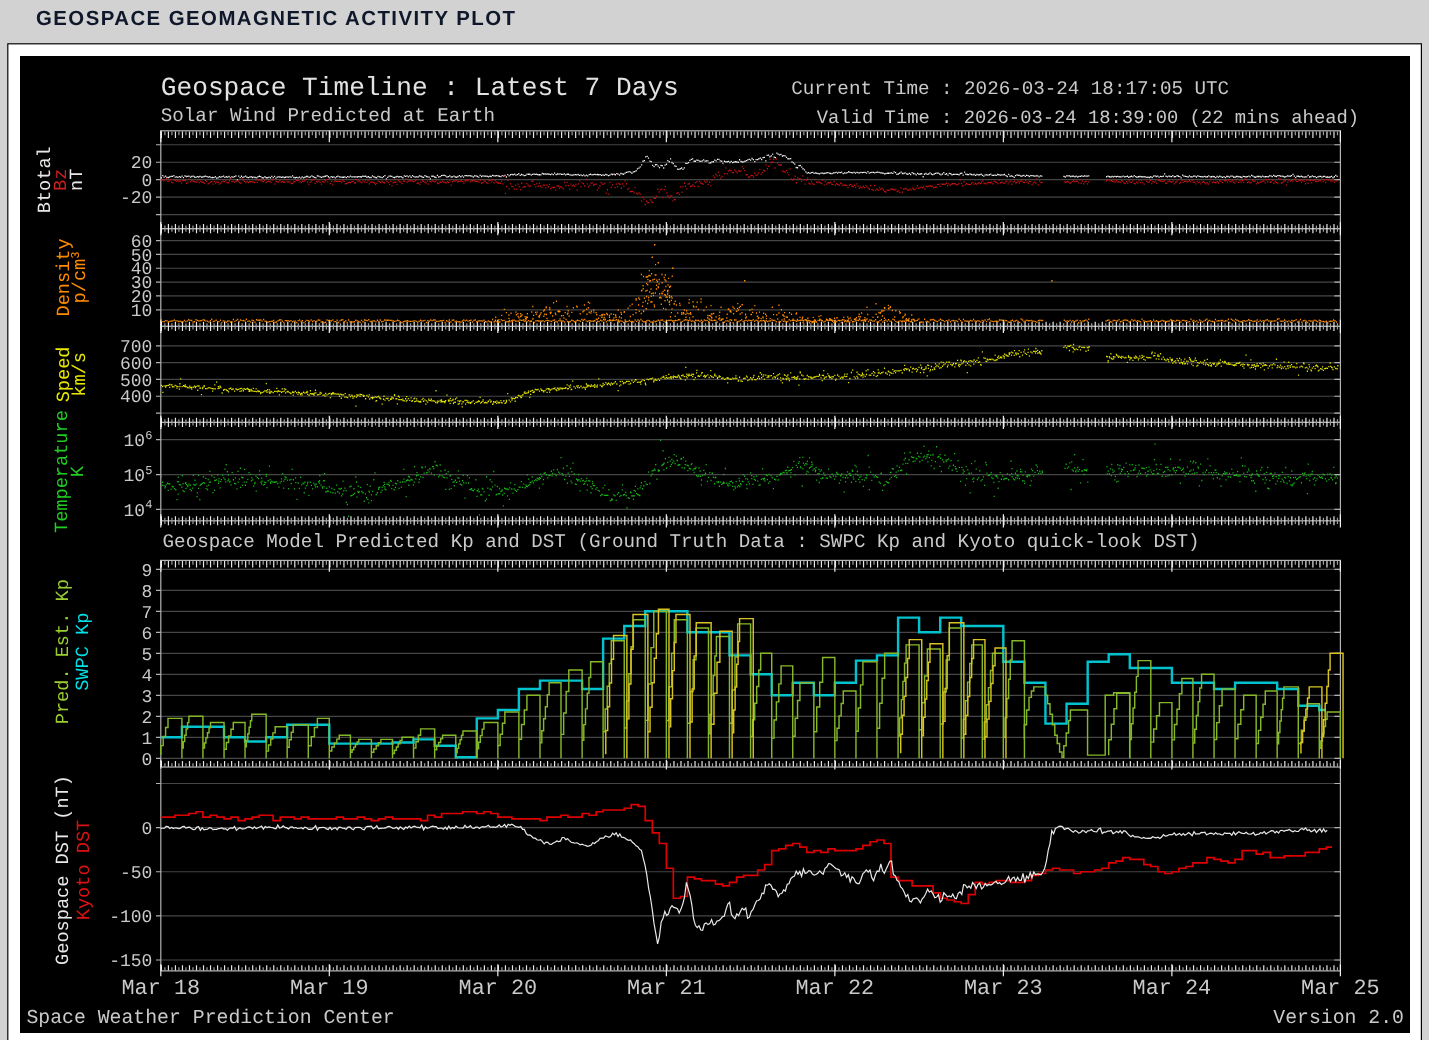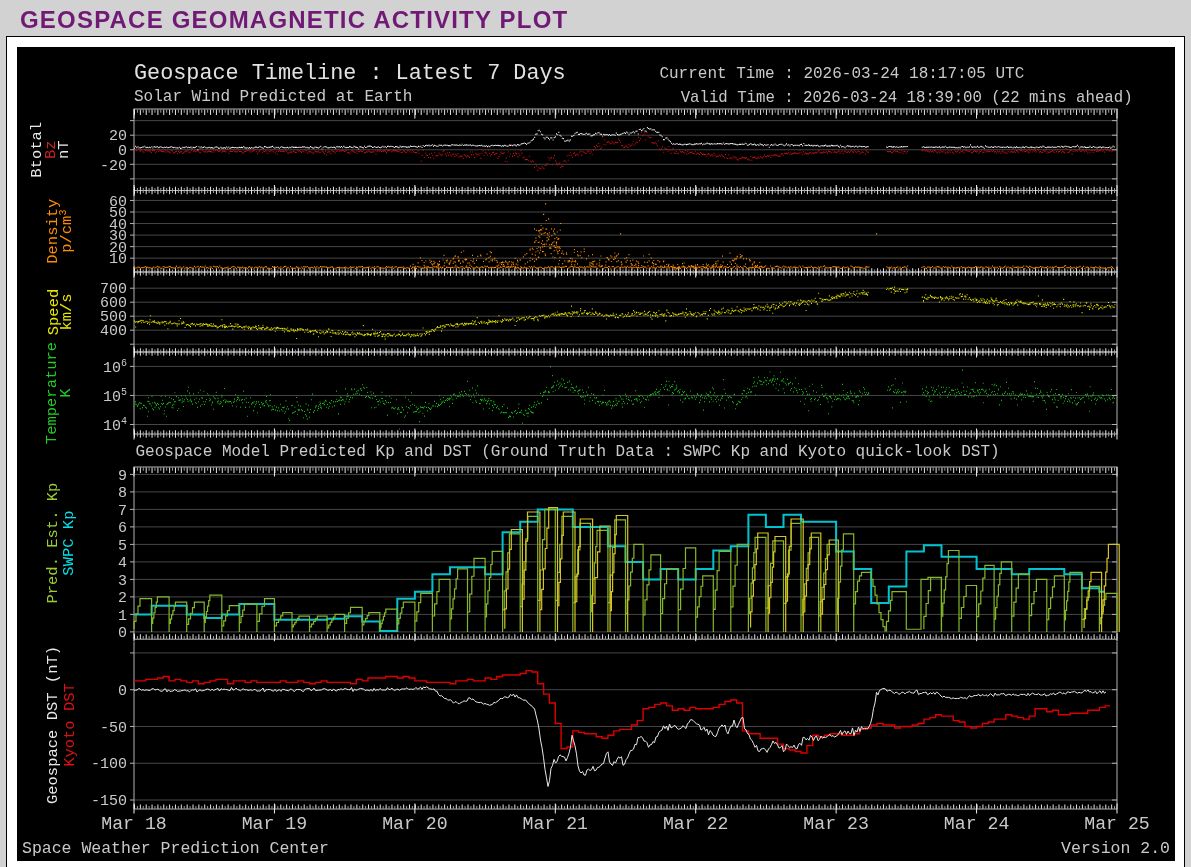--- a/index.html
+++ b/index.html
@@ -1,14 +1,14 @@
 <!DOCTYPE html>
 <html><head><meta charset="utf-8"><style>
 html,body{margin:0;padding:0;background:#d2d2d2;width:1191px;height:867px;overflow:hidden;}
-#hdr{position:absolute;left:20px;top:6px;transform:translateZ(0);will-change:transform;font-family:"Liberation Sans",sans-serif;font-weight:bold;font-size:24px;color:#701a75;letter-spacing:1.2px;}
+#hdr{position:absolute;left:30px;top:6px;transform:translateZ(0);will-change:transform;font-family:"Liberation Sans",sans-serif;font-weight:bold;font-size:17px;color:#0f172a;letter-spacing:1.2px;}
 #box{position:absolute;left:6px;top:36px;width:1179px;height:840px;background:#fff;border:1px solid #000;box-sizing:border-box;}
 #plot{position:absolute;left:17px;top:46.5px;transform:translateZ(0);will-change:transform;}
 </style></head>
 <body>
 <div id="hdr">GEOSPACE GEOMAGNETIC ACTIVITY PLOT</div>
 <div id="box"></div>
 <svg id="plot" width="1158" height="814" viewBox="0 0 1158 814">
 <rect x="0" y="0" width="1158" height="814" fill="#000"></rect>
 <path d="M117.0 73.64H1100.0M117.0 88.20H1100.0M117.0 102.75H1100.0M117.0 117.30H1100.0M117.0 131.86H1100.0M117.0 153.46H1100.0M117.0 165.00H1100.0M117.0 176.54H1100.0M117.0 188.08H1100.0M117.0 199.62H1100.0M117.0 211.16H1100.0M117.0 241.20H1100.0M117.0 255.20H1100.0M117.0 269.20H1100.0M117.0 283.20H1100.0M117.0 297.20H1100.0M117.0 319.40H1100.0M117.0 348.45H1100.0M117.0 377.50H1100.0M117.0 584.90H1100.0M117.0 567.40H1100.0M117.0 549.90H1100.0M117.0 532.40H1100.0M117.0 514.90H1100.0M117.0 497.40H1100.0M117.0 479.90H1100.0M117.0 462.40H1100.0M117.0 444.90H1100.0M117.0 427.40H1100.0M117.0 605.93H1100.0M117.0 642.70H1100.0M117.0 679.47H1100.0M117.0 716.24H1100.0M117.0 753.01H1100.0" stroke="#464646" fill="none" stroke-width="1"></path>
 <rect x="117.0" y="62.00" width="983.0" height="81.50" fill="none" stroke="#b3b3b3" stroke-width="1"></rect>

